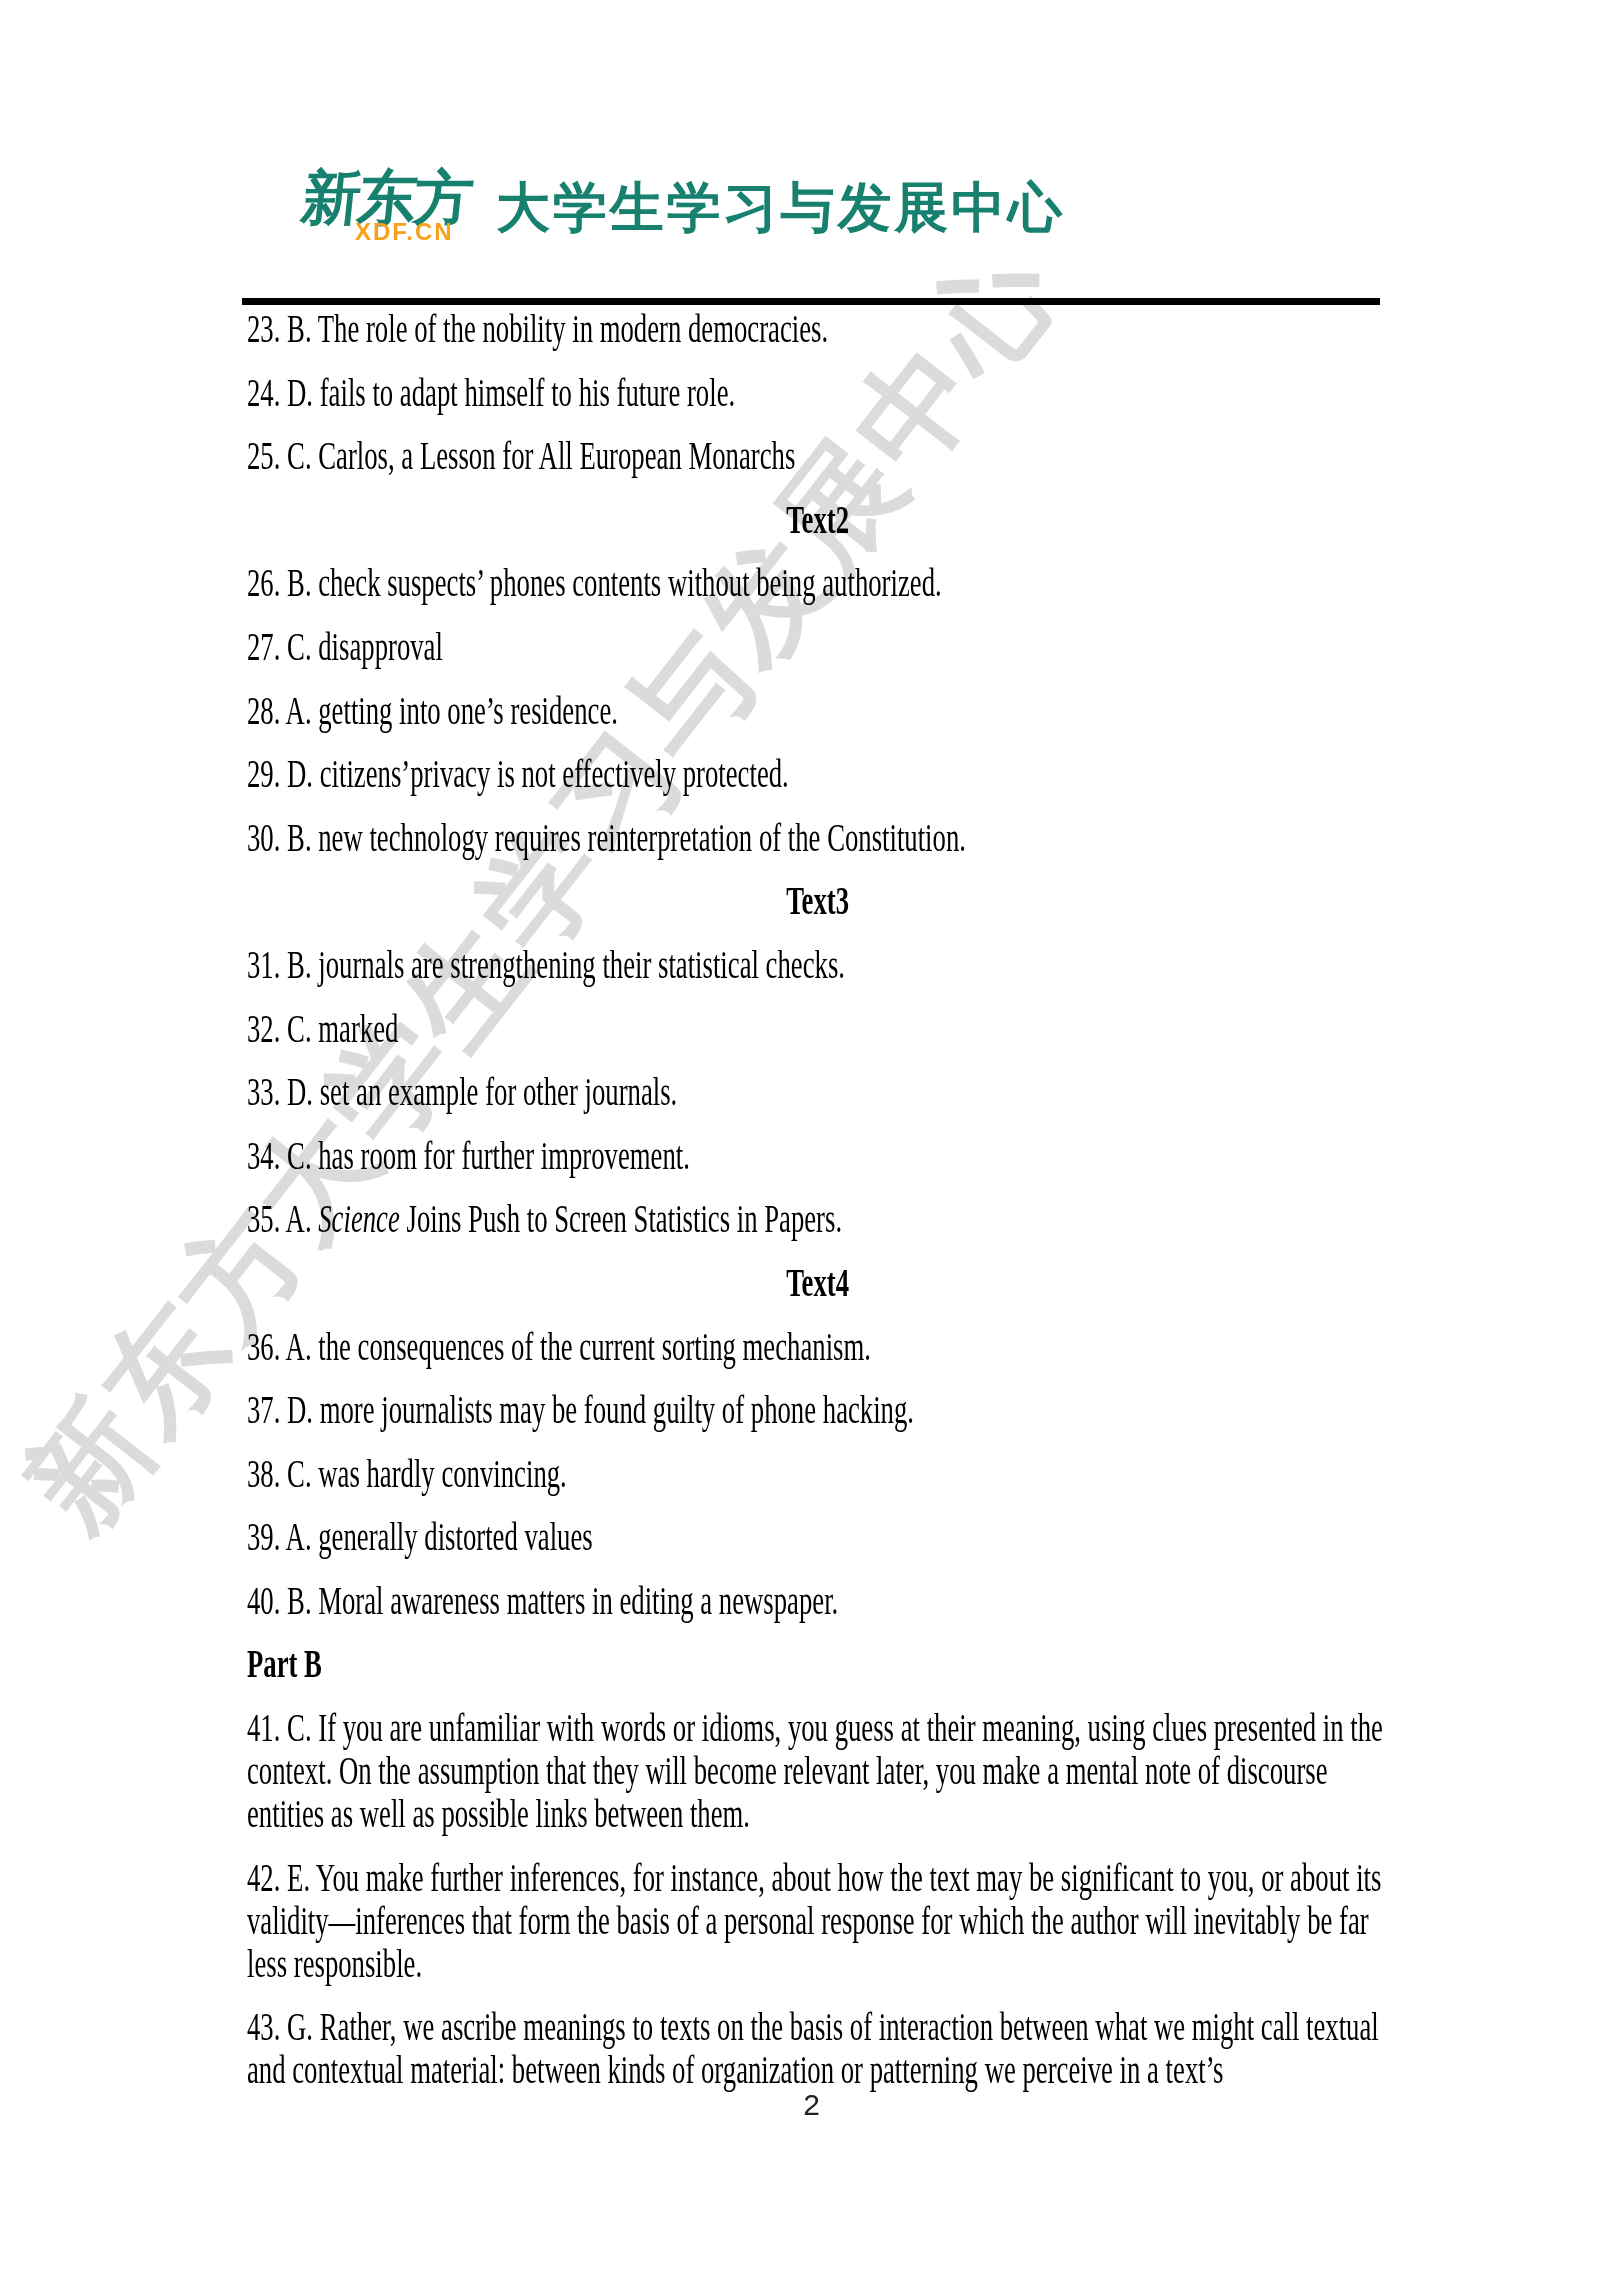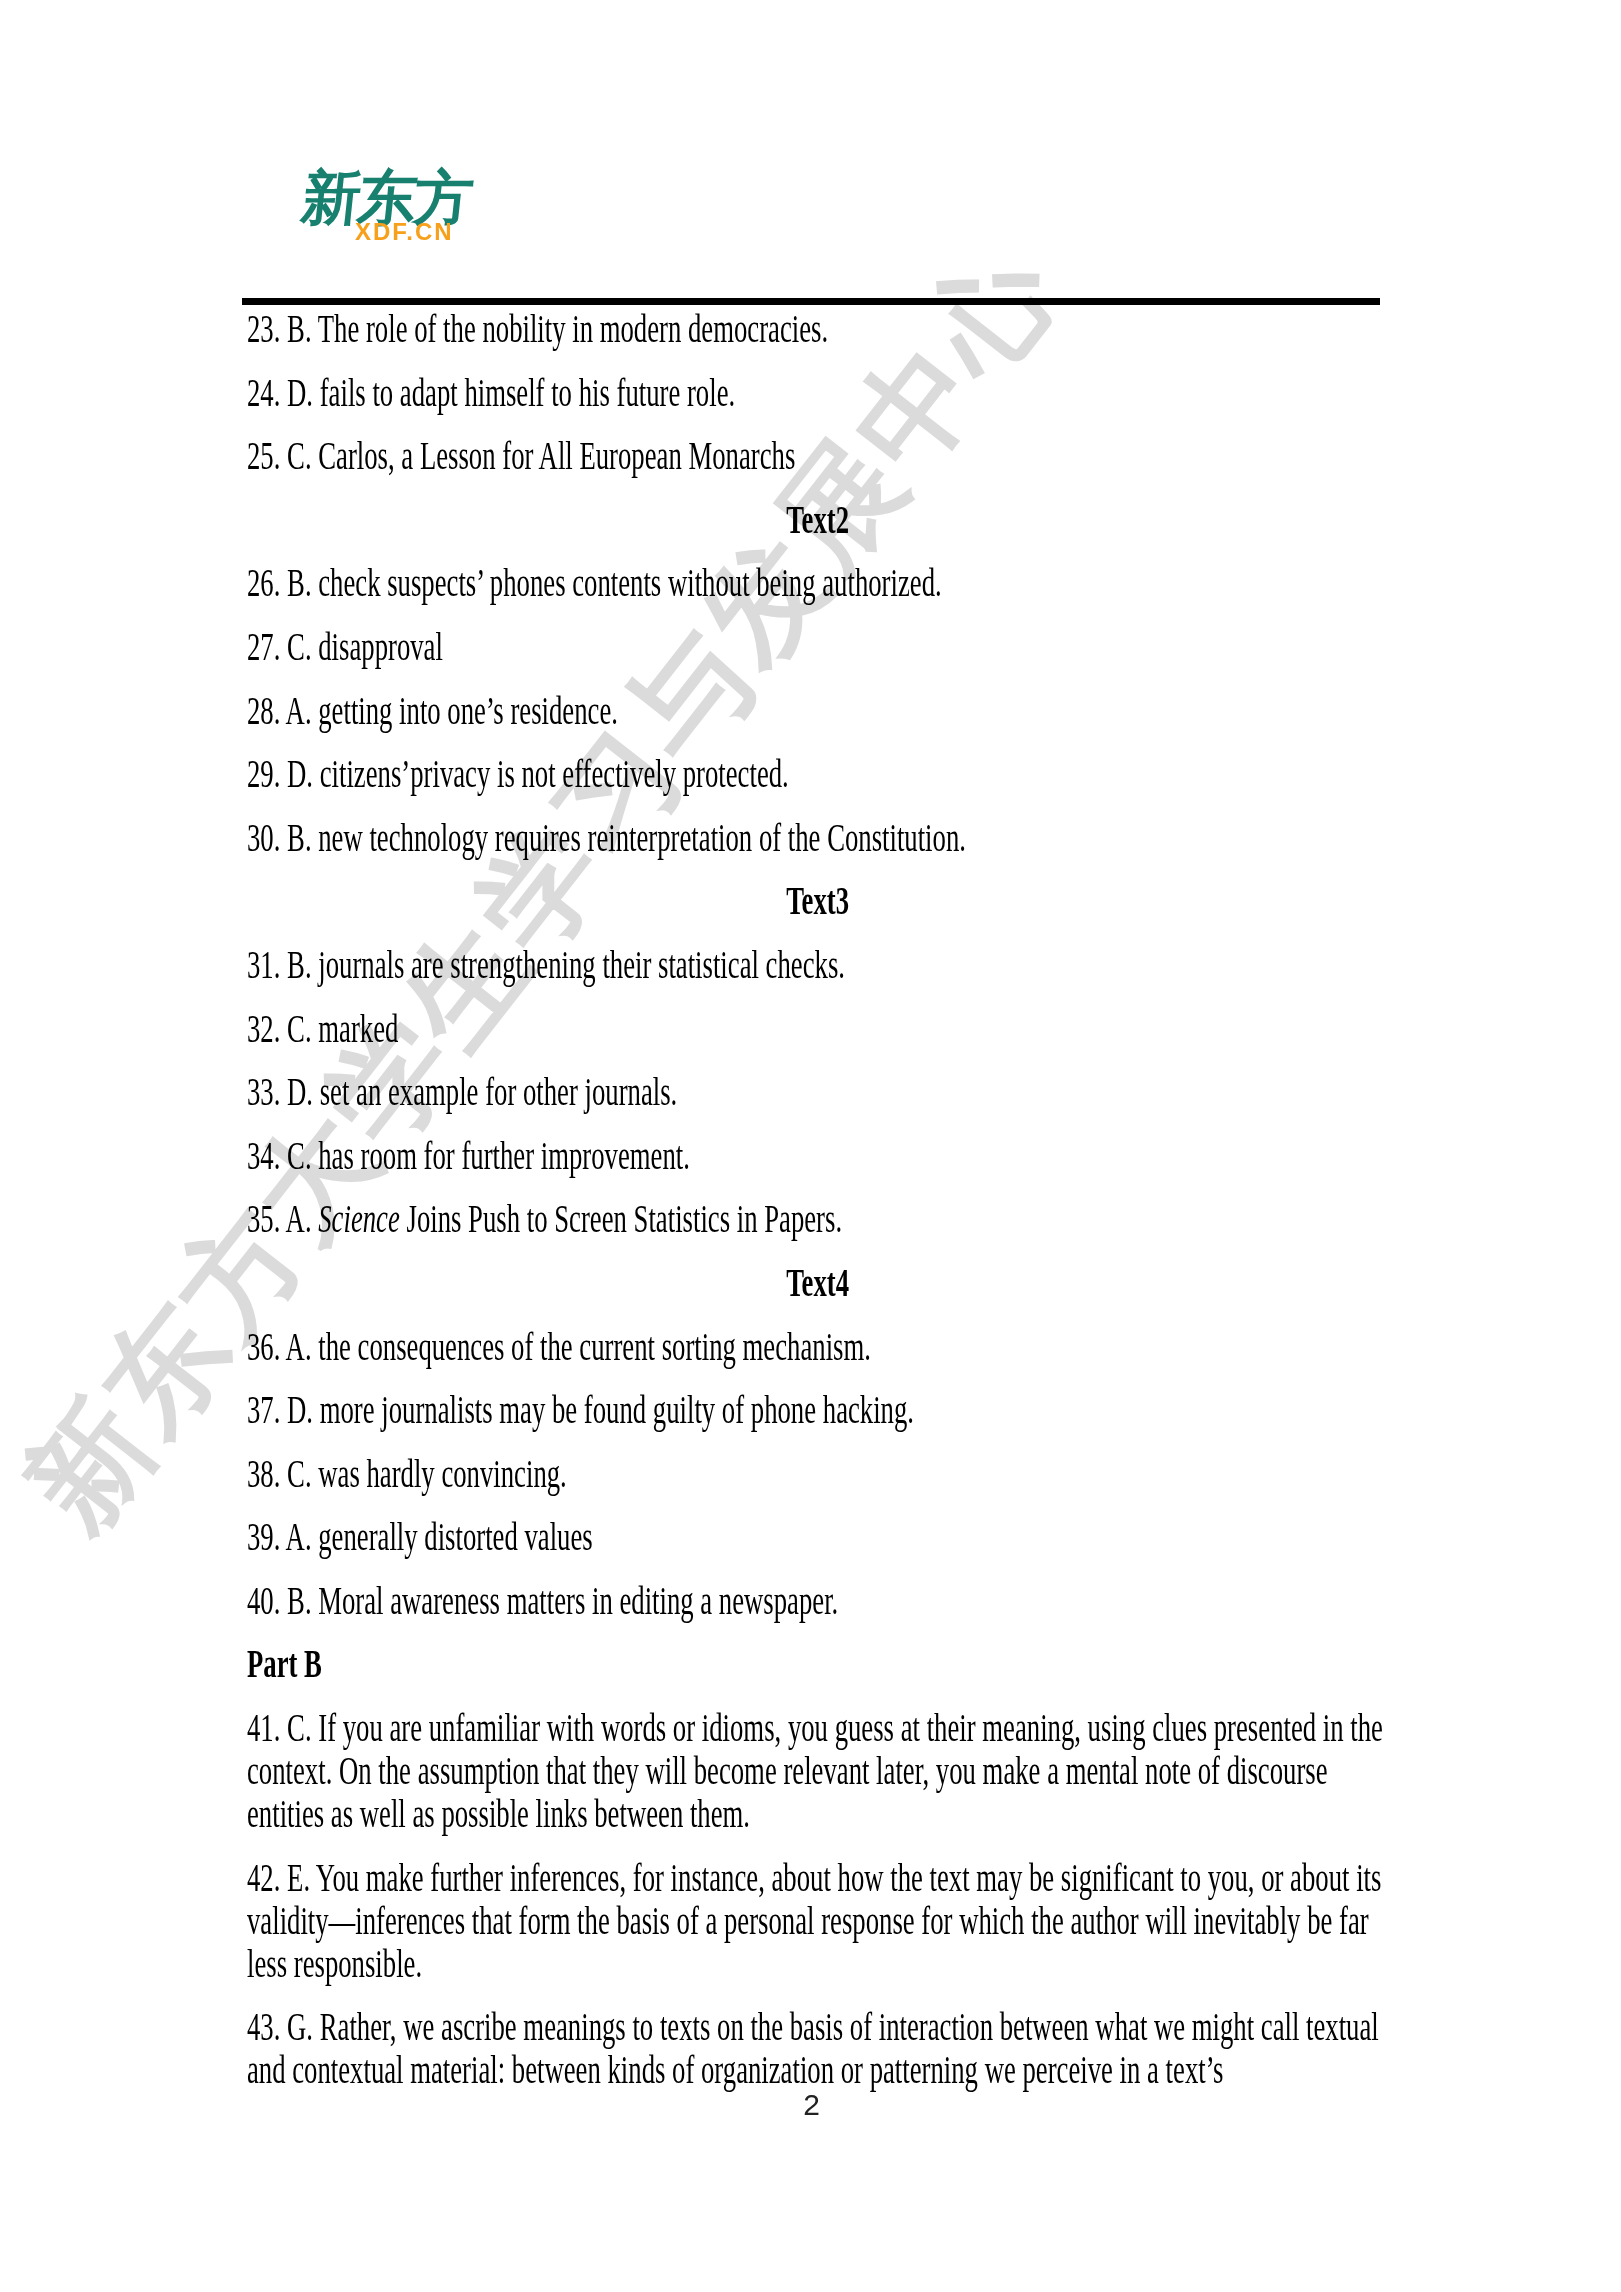--- a/index.html
+++ b/index.html
@@ -91,20 +91,21 @@
 <body>
 
 <div class="page">
 
   <div class="watermark">新东方大学生学习与发展中心</div>
 
   <div class="layer logo-brand">新东方</div>
 
   <div class="layer logo-domain">XDF.CN</div>
 
+  <div class="layer logo-subtitle">大学生学习与发展中心</div>
 
   <div class="layer header-rule"></div>
 
   <div class="layer content">
       <p class="item">23. B. The role of the nobility in modern democracies.</p>
       <p class="item">24. D. fails to adapt himself to his future role.</p>
       <p class="item">25. C. Carlos, a Lesson for All European Monarchs</p>
       <p class="heading">Text2</p>
       <p class="item">26. B. check suspects’ phones contents without being authorized.</p>
       <p class="item">27. C. disapproval</p>

